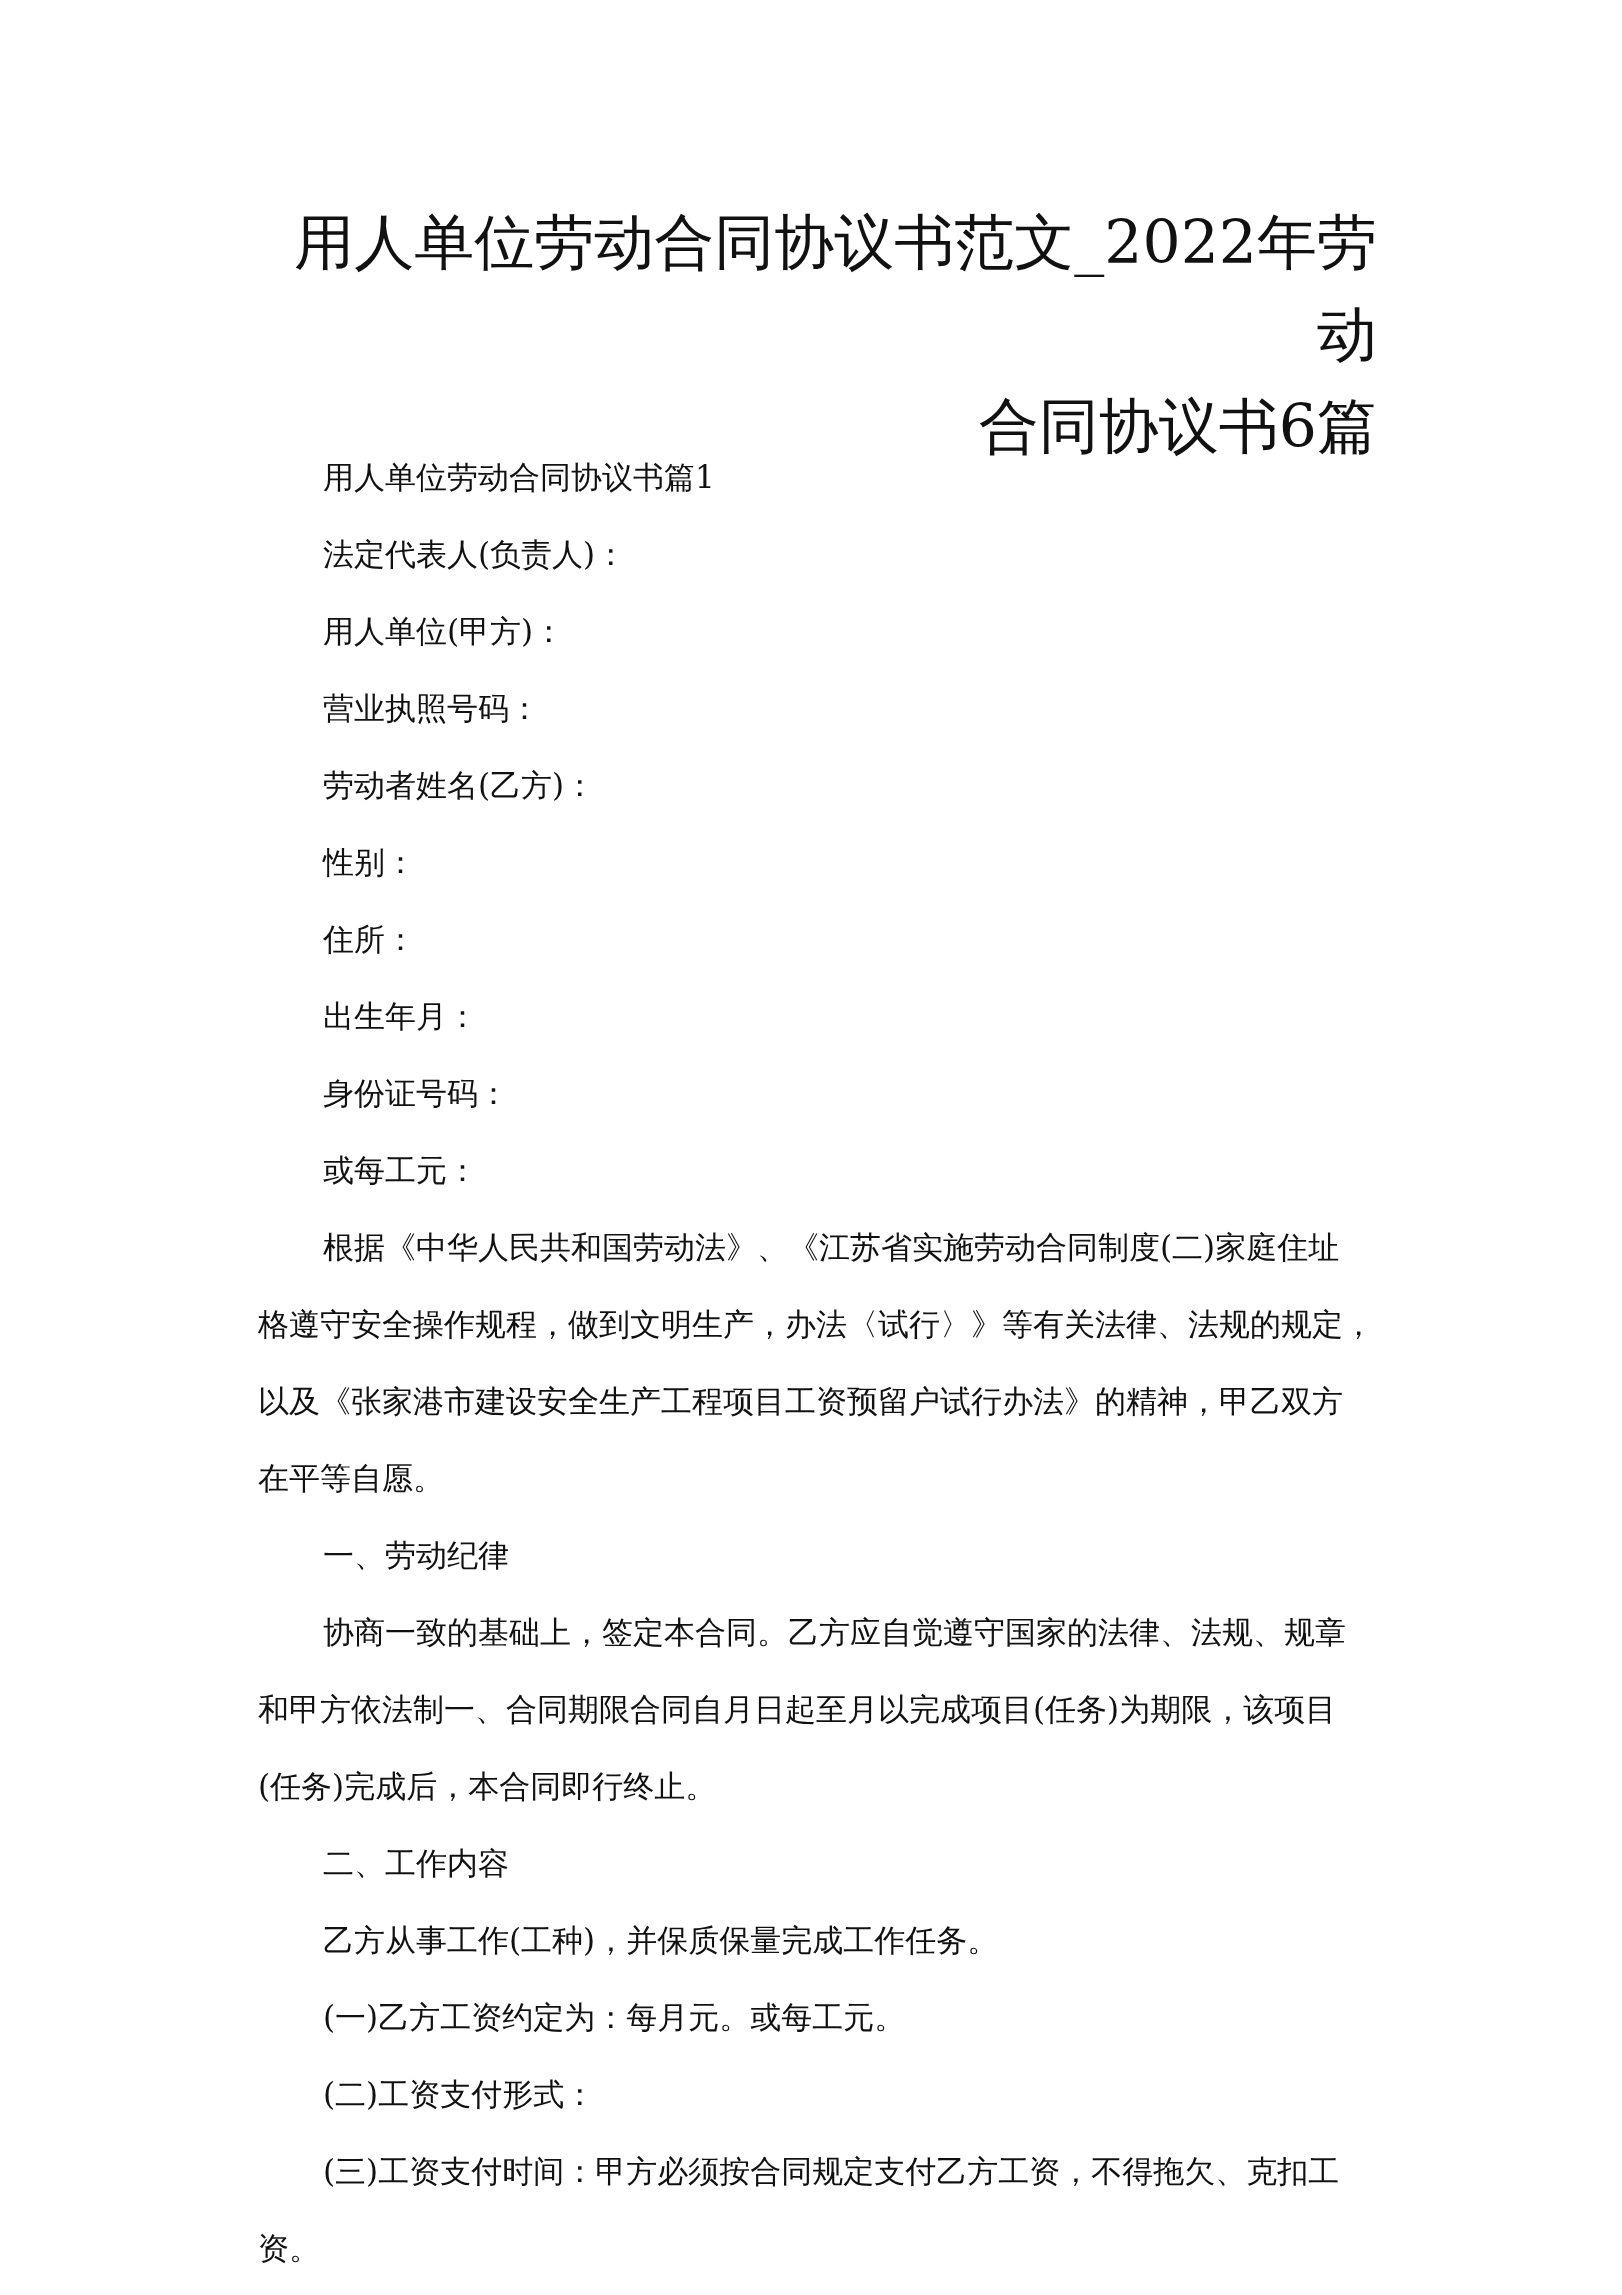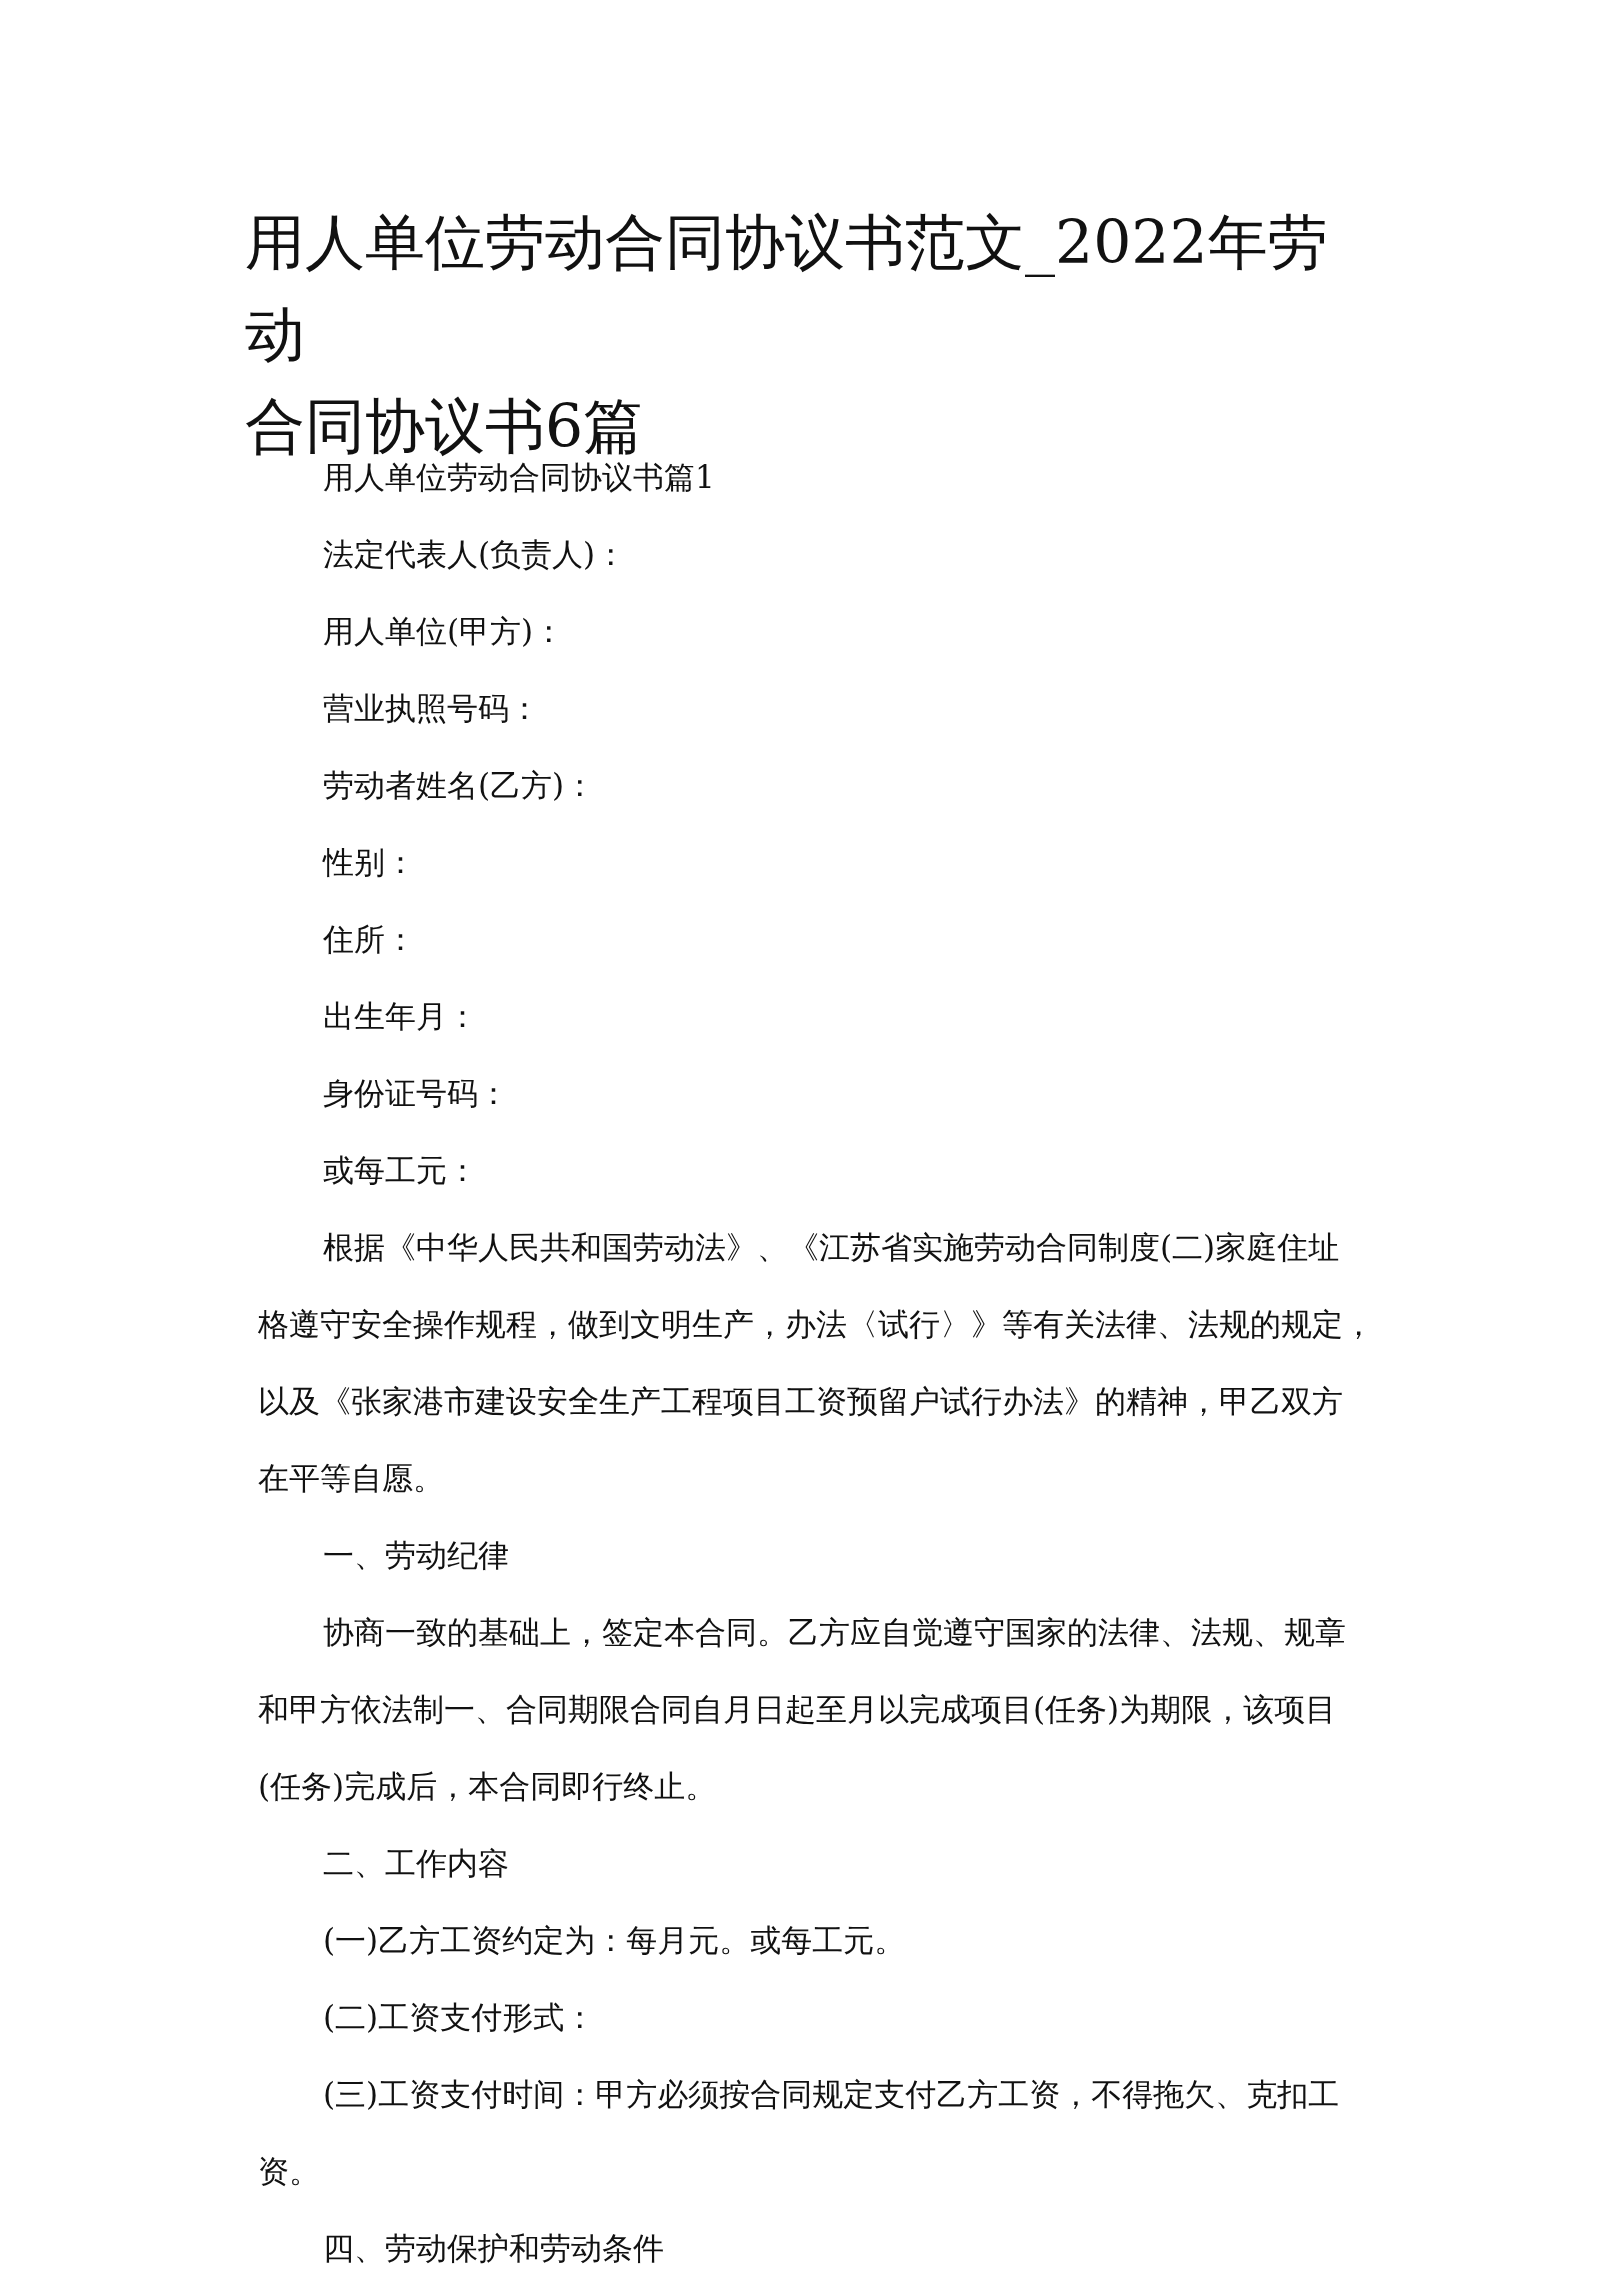--- a/index.html
+++ b/index.html
@@ -19,21 +19,21 @@
       position: absolute;
       left: 245px;
       top: 0;
       width: 1132px;
     }
     .title {
       position: absolute;
       left: 0;
       top: 196px;
       width: 1132px;
-      text-align: left;
+      text-align: right;
       font-size: 60px;
       line-height: 92px;
       font-weight: normal;
       margin: 0;
       letter-spacing: 0px;
     }
     .body {
       position: absolute;
       left: 0;
       top: 432px;
@@ -78,20 +78,21 @@
     <p class="line">格遵守安全操作规程，做到文明生产，办法〈试行〉》等有关法律、法规的规定，</p>
     <p class="line">以及《张家港市建设安全生产工程项目工资预留户试行办法》的精神，甲乙双方</p>
     <p class="line">在平等自愿。</p>
 
     <p class="line indent">一、劳动纪律</p>
     <p class="line indent">协商一致的基础上，签定本合同。乙方应自觉遵守国家的法律、法规、规章</p>
     <p class="line">和甲方依法制一、合同期限合同自月日起至月以完成项目(任务)为期限，该项目</p>
     <p class="line">(任务)完成后，本合同即行终止。</p>
 
     <p class="line indent">二、工作内容</p>
+    <p class="line indent">乙方从事工作(工种)，并保质保量完成工作任务。</p>
 
     <p class="line indent">(一)乙方工资约定为：每月元。或每工元。</p>
     <p class="line indent">(二)工资支付形式：</p>
     <p class="line indent">(三)工资支付时间：甲方必须按合同规定支付乙方工资，不得拖欠、克扣工</p>
     <p class="line">资。</p>
 
     <p class="line indent">四、劳动保护和劳动条件</p>
 
   </div>
 </div>

